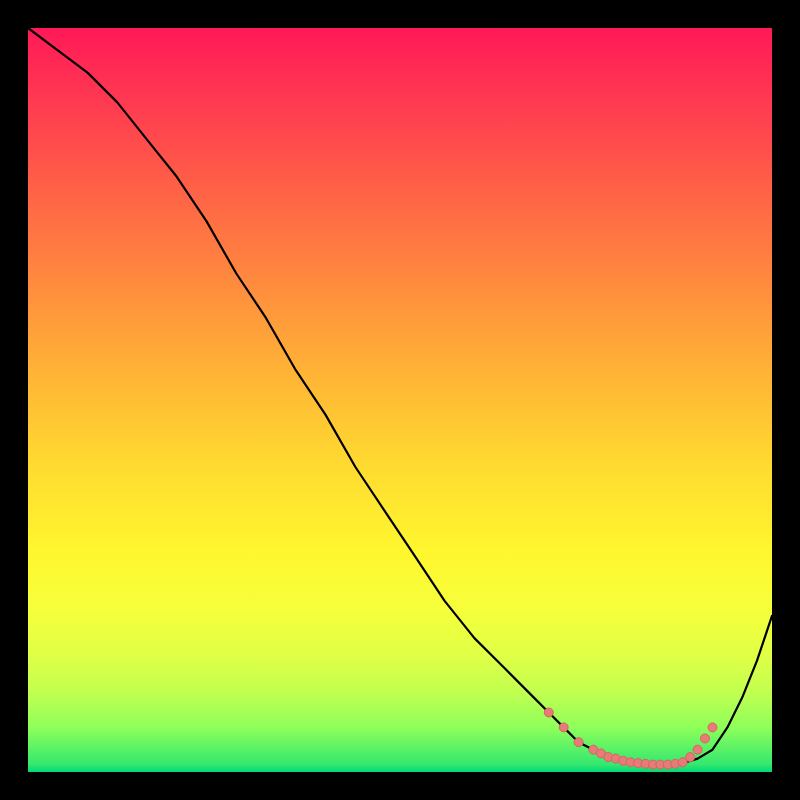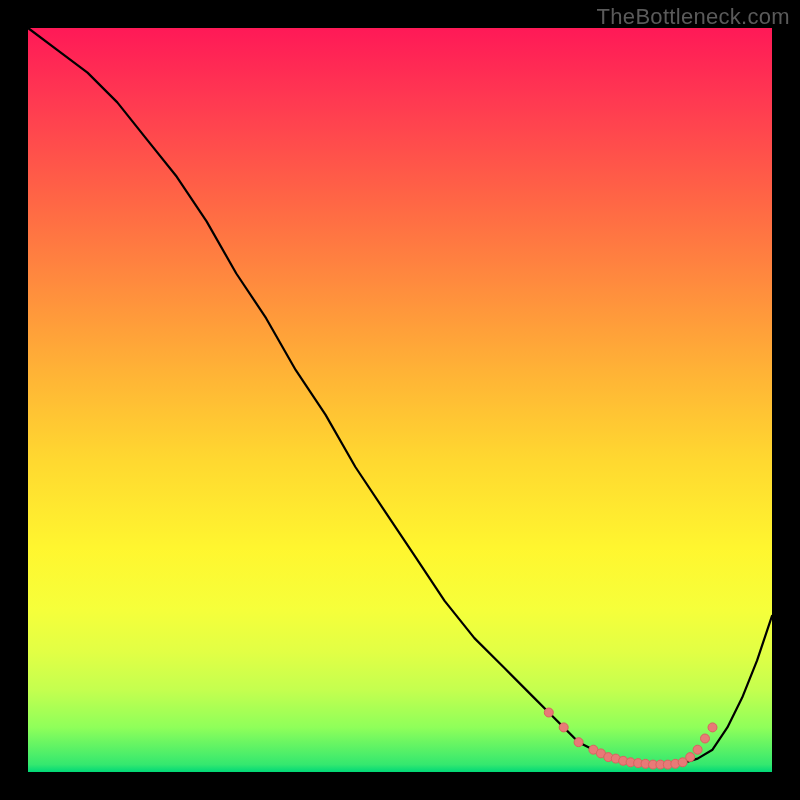--- a/index.html
+++ b/index.html
@@ -59,21 +59,20 @@
     height: 744px;
     overflow: visible;
   }
 </style>
 </head>
 <body>
 <div class="frame">
 
   <div class="plot"></div>
 
-  <div class="watermark">TheBottleneck.com</div>
 
   <svg class="overlay" viewBox="0 0 744 744" preserveAspectRatio="none">
     <g>
       <path id="curve-path" fill="none" stroke="#000000" stroke-width="2.2" stroke-linejoin="round" stroke-linecap="round" d="M0.0 0.0 L29.8 22.3 L59.5 44.6 L89.3 74.4 L119.0 111.6 L148.8 148.8 L178.6 193.4 L208.3 245.5 L238.1 290.2 L267.8 342.2 L297.6 386.9 L327.4 439.0 L357.1 483.6 L386.9 528.2 L416.6 572.9 L446.4 610.1 L476.2 639.8 L505.9 669.6 L520.8 684.5 L535.7 699.4 L550.6 714.2 L565.4 721.7 L580.3 729.1 L595.2 732.8 L610.1 735.1 L625.0 736.6 L639.8 736.6 L654.7 735.1 L669.6 730.6 L684.5 721.7 L699.4 699.4 L714.2 669.6 L729.1 632.4 L744.0 587.8"></path>
     </g>
     <g id="dots">
         <circle cx="520.8" cy="684.5" r="4.5" fill="#e87a77" stroke="#d86460" stroke-width="1"></circle>
         <circle cx="535.7" cy="699.4" r="4.5" fill="#e87a77" stroke="#d86460" stroke-width="1"></circle>
         <circle cx="550.6" cy="714.2" r="4.5" fill="#e87a77" stroke="#d86460" stroke-width="1"></circle>
         <circle cx="565.4" cy="721.7" r="4.5" fill="#e87a77" stroke="#d86460" stroke-width="1"></circle>

